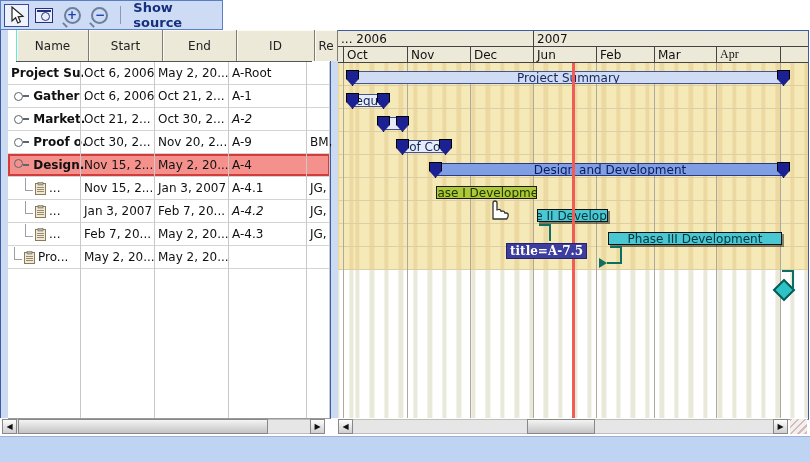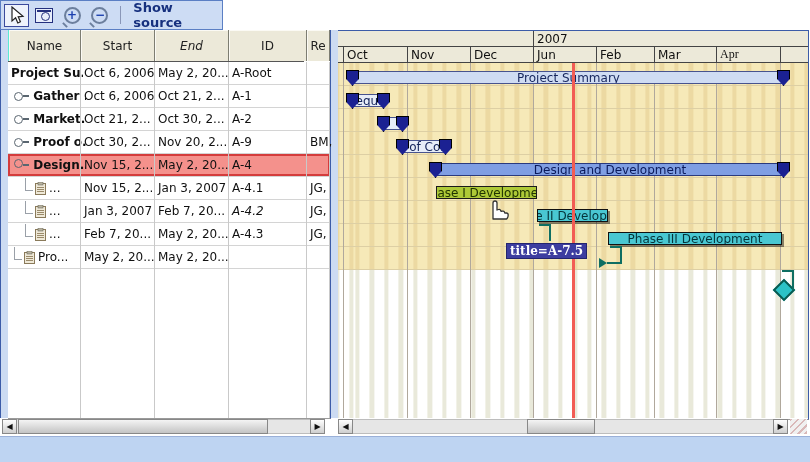--- a/index.html
+++ b/index.html
@@ -19,21 +19,21 @@
   .zrect{position:relative;width:16px;height:13px;border:1px solid #24307e;background:#e8eefb;}
   .zrect:before{content:"";position:absolute;top:1px;left:1px;right:1px;height:2px;background:#24307e;}
   .zrect:after{content:"";position:absolute;right:2px;bottom:1px;width:7px;height:7px;border:1.5px solid #24307e;border-radius:50%;}
 
   
   .vstrip{position:absolute;top:30px;height:388px;width:8px;background:#ccdbf2;border-left:1px solid #3c5ca8;}
   .panel{position:absolute;top:30px;height:388px;background:#fff;border-bottom:1px solid #9a9a9a;}
 
   
   #tablePanel{left:8px;width:322px;border-right:1px solid #3c5ca8;}
-  .thead{position:absolute;left:0;top:0;width:296px;height:32px;background:#5eead4;
+  .thead{position:absolute;left:8px;top:0;width:296px;height:32px;background:#5eead4;
     border-bottom:1px solid #555;box-sizing:border-box;}
   .thcell{position:absolute;top:0;height:31px;display:flex;align-items:center;justify-content:center;
     color:#222;border-right:1px solid #7d7d72;box-sizing:border-box;background:#ece9d9;
     box-shadow:inset 1px 1px 0 #fbfaf4;}
   .tcolline{position:absolute;top:32px;bottom:0;width:1px;background:#c9c9c9;}
   .trow{position:absolute;left:0;width:322px;height:23px;box-sizing:border-box;border-bottom:1px solid #d4d4d4;}
   .trow.sel{background:#f4918c;box-shadow:inset 0 0 0 2px #d43c3c;}
   .tcell{position:absolute;top:0;height:22px;display:flex;align-items:center;overflow:hidden;
     white-space:nowrap;color:#111;}
   .bname{font-weight:bold;}
@@ -116,21 +116,21 @@
     <div class="show-src">Show source</div>
   </div>
 
   <div class="vstrip" style="left:0;"></div>
   <div class="vstrip" style="left:330px;"></div>
 
   <div id="tablePanel" class="panel">
     <div class="thead">
         <div class="thcell" style="left: 1px; width: 72px;">Name</div>
         <div class="thcell" style="left: 73px; width: 74px;">Start</div>
-        <div class="thcell" style="left: 147px; width: 74px; font-style: italic;">End</div>
+        <div class="thcell" style="left: 147px; width: 74px;">End</div>
         <div class="thcell" style="left: 221px; width: 78px;">ID</div>
         <div class="thcell" style="left: 299px; width: 23px;">Re</div>
       </div>
     <div id="tbody">
         <div class="trow" style="top: 32px;">
           <div class="tcell bname" style="left: 1px; width: 72px; padding-left: 2px;">
             <span>Project Su...</span>
           </div>
           <div class="tcell" style="left: 73px; width: 74px; padding-left: 3px;">Oct 6, 2006</div>
           <div class="tcell" style="left: 147px; width: 74px; padding-left: 3px;">May 2, 20...</div>
@@ -141,21 +141,21 @@
           <div class="tcell bname" style="left: 1px; width: 72px; padding-left: 5px;"><span class="handle"></span><span class="hline"></span>&nbsp;<span>Gather ...</span></div>
           <div class="tcell" style="left: 73px; width: 74px; padding-left: 3px;">Oct 6, 2006</div>
           <div class="tcell" style="left: 147px; width: 74px; padding-left: 3px;">Oct 21, 2...</div>
           <div class="tcell" style="left: 221px; width: 78px; padding-left: 3px;">A-1</div>
           <div class="tcell" style="left: 299px; width: 23px; padding-left: 3px;"></div>
         </div>
         <div class="trow" style="top: 78px;">
           <div class="tcell bname" style="left: 1px; width: 72px; padding-left: 5px;"><span class="handle"></span><span class="hline"></span>&nbsp;<span>Market...</span></div>
           <div class="tcell" style="left: 73px; width: 74px; padding-left: 3px;">Oct 21, 2...</div>
           <div class="tcell" style="left: 147px; width: 74px; padding-left: 3px;">Oct 30, 2...</div>
-          <div class="tcell" style="left: 221px; width: 78px; padding-left: 3px;">A-2</div>
+          <div class="tcell" style="left: 221px; width: 78px; padding-left: 3px; font-style: italic;">A-2</div>
           <div class="tcell" style="left: 299px; width: 23px; padding-left: 3px;"></div>
         </div>
         <div class="trow" style="top: 101px;">
           <div class="tcell bname" style="left: 1px; width: 72px; padding-left: 5px;"><span class="handle"></span><span class="hline"></span>&nbsp;<span>Proof o...</span></div>
           <div class="tcell" style="left: 73px; width: 74px; padding-left: 3px;">Oct 30, 2...</div>
           <div class="tcell" style="left: 147px; width: 74px; padding-left: 3px;">Nov 20, 2...</div>
           <div class="tcell" style="left: 221px; width: 78px; padding-left: 3px;">A-9</div>
           <div class="tcell" style="left: 299px; width: 23px; padding-left: 3px;">BM,</div>
         </div>
         <div class="trow sel" style="top: 124px;">
@@ -235,20 +235,21 @@
       </div>
   <div class="tcolline" style="left: 72px;"></div>
       <div class="tcolline" style="left: 146px;"></div>
       <div class="tcolline" style="left: 220px;"></div>
       <div class="tcolline" style="left: 298px;"></div>
       <div class="tcolline" style="left: 321px;"></div>
     </div>
 
   <div id="ganttPanel" class="panel">
     <div class="grow-year">
+      <div class="ycell" style="left:0;width:195px;border-left:none;">... 2006</div>
       <div class="ycell" style="left:195px;width:275px;">2007</div>
     </div>
     <div class="grow-month" id="monthRow">
         <div class="mcell" style="left: 0px; width: 5px; border-left: none;"></div>
         <div class="mcell" style="left: 5px; width: 64px;">Oct</div>
         <div class="mcell" style="left: 69px; width: 63px;">Nov</div>
         <div class="mcell" style="left: 132px; width: 63px;">Dec</div>
         <div class="mcell" style="left: 195px; width: 63px;">Jun</div>
         <div class="mcell" style="left: 258px; width: 58px;">Feb</div>
         <div class="mcell" style="left: 316px; width: 62px;">Mar</div>

